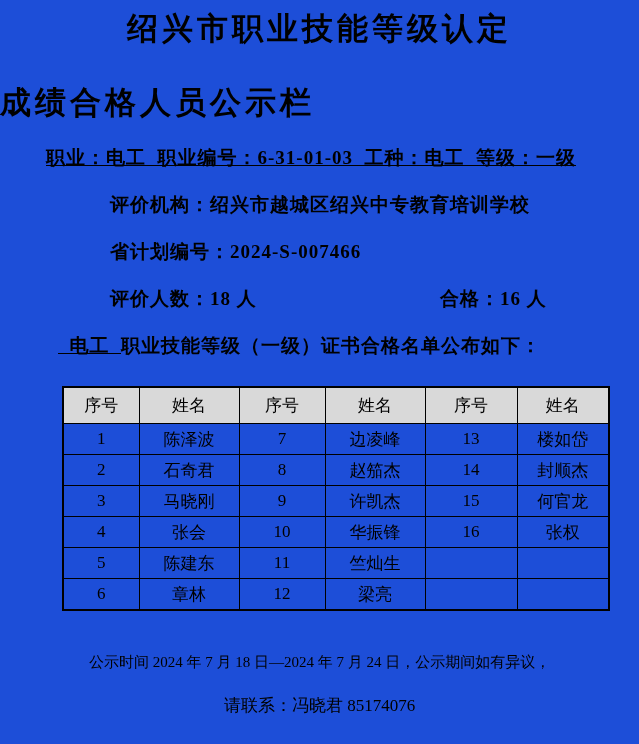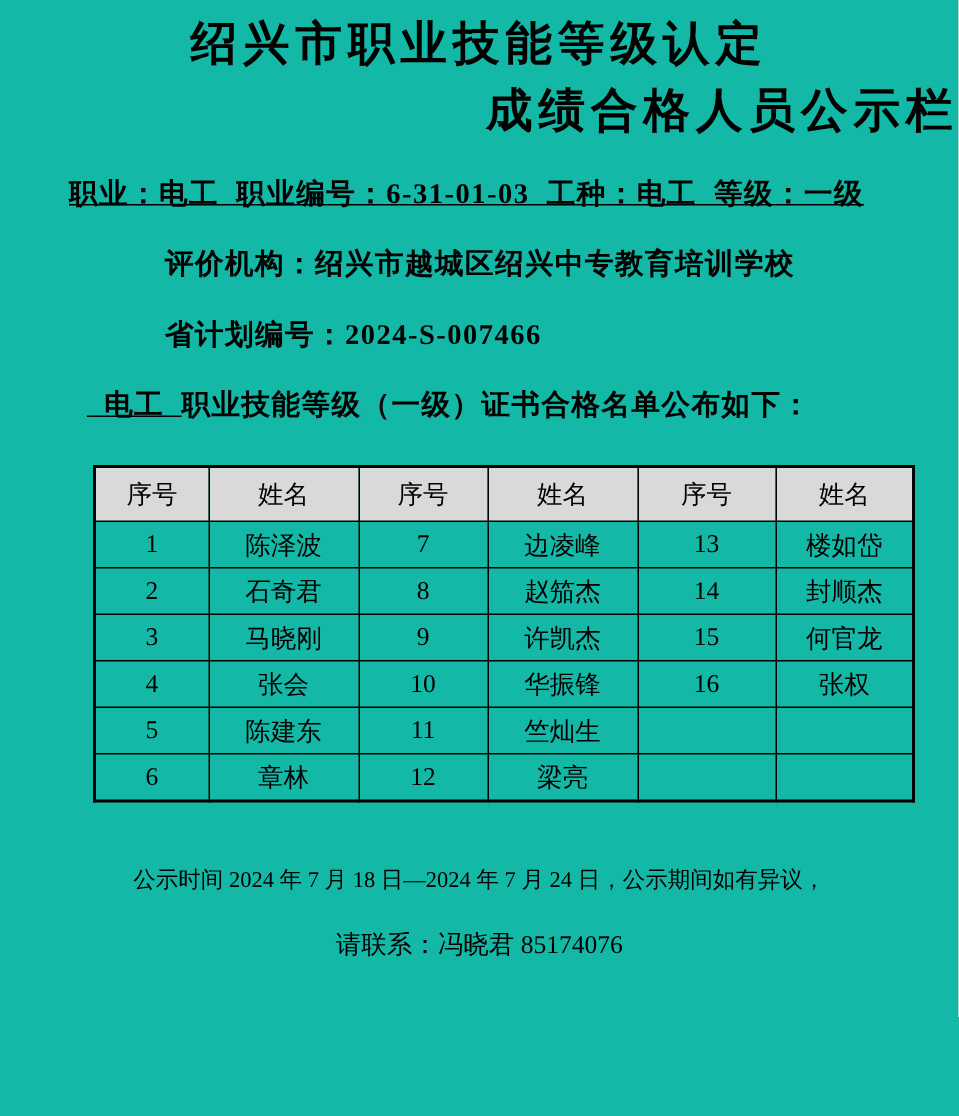--- a/index.html
+++ b/index.html
@@ -1,34 +1,34 @@
 <!DOCTYPE html>
 <html><head>
 <meta charset="utf-8">
 <style>
   html, body { margin: 0; padding: 0; background: #ffffff; }
   .page {
     position: relative;
     width: 639px;
     height: 744px;
-    background: #14b8a6;
+    background: #1d4ed8;
     color: #000000;
     font-family: "Liberation Serif", "DejaVu Serif", serif;
     overflow: hidden;
   }
   .title-line1 {
     padding-top: 8px;
     text-align: center;
     font-size: 31px;
     font-weight: bold;
     letter-spacing: 4px;
   }
   .title-line2 {
-    margin-top: 3px;
-    text-align: right;
+    margin-top: 32px;
+    text-align: left;
     font-size: 31px;
     font-weight: bold;
     letter-spacing: 4px;
   }
   .occupation-line {
     margin: 21px 0 0 46px;
     font-size: 19px;
     font-weight: bold;
     text-decoration: underline;
     white-space: pre-wrap;
@@ -86,20 +86,24 @@
 <div class="page">
 
   <div class="title-line1">绍兴市职业技能等级认定</div>
   <div class="title-line2">成绩合格人员公示栏</div>
 
   <div class="occupation-line">职业：电工  职业编号：6-31-01-03  工种：电工  等级：一级</div>
 
   <div class="detail-line">评价机构：绍兴市越城区绍兴中专教育培训学校</div>
   <div class="detail-line">省计划编号：2024-S-007466</div>
 
+  <div class="detail-line count-line">
+    <span>评价人数：18 人</span>
+    <span class="pass-count">合格：16 人</span>
+  </div>
 
   <div class="list-intro">
     <span class="underlined">  电工  </span><span>职业技能等级（一级）证书合格名单公布如下：</span>
   </div>
 
   <table class="results">
     <colgroup>
       <col style="width:76px">
         <col style="width:100px">
         <col style="width:86px">

